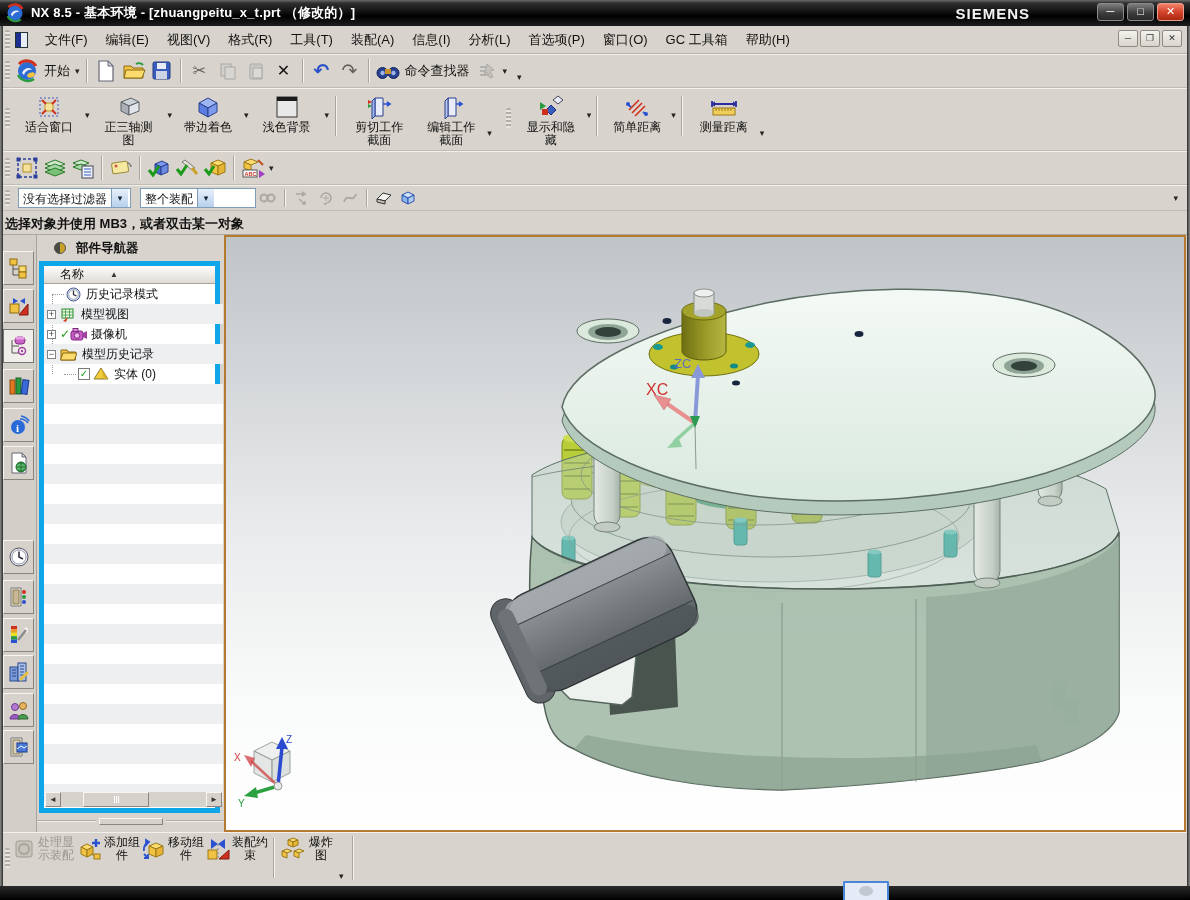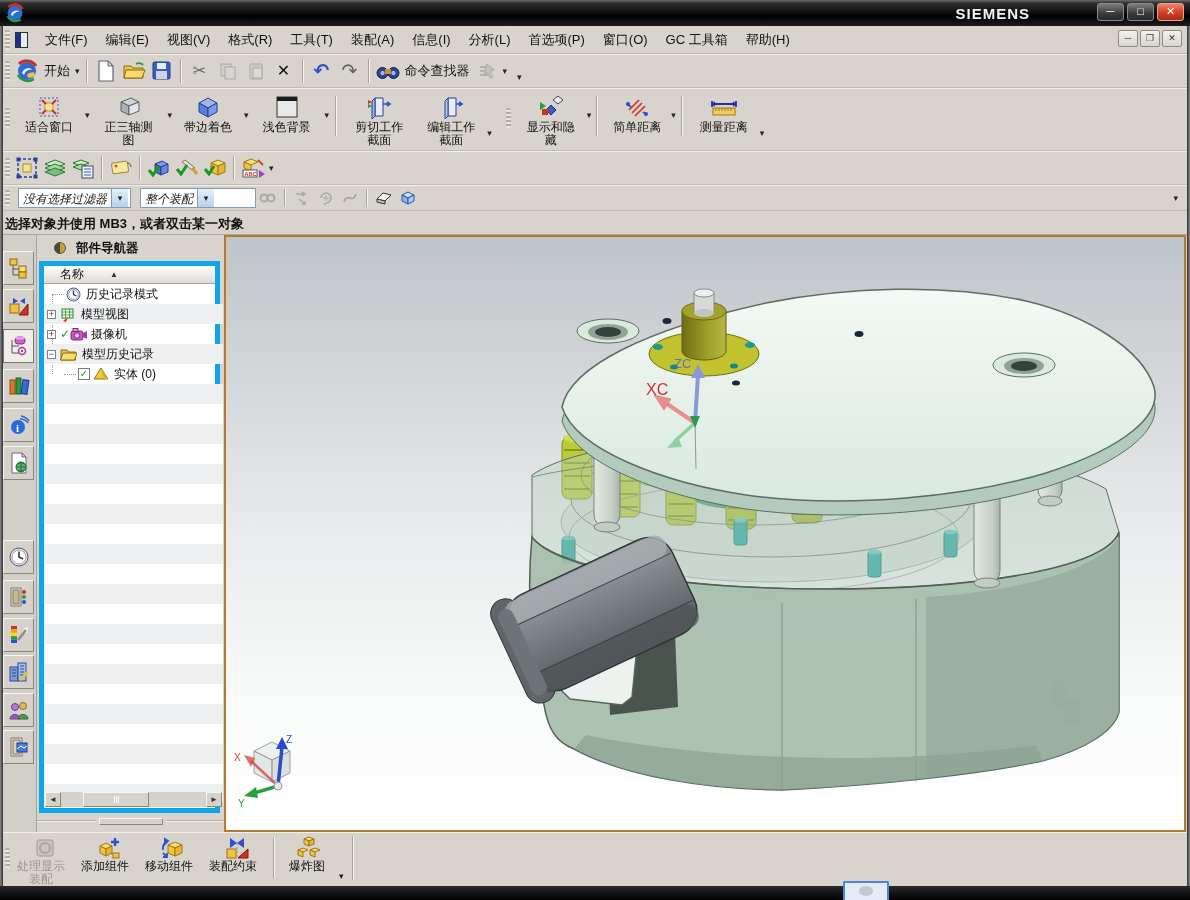--- a/index.html
+++ b/index.html
@@ -47,21 +47,21 @@
   .glyph { font-size:16px; line-height:1; }
 
   
   .bb { display:flex; flex-direction:column; align-items:center; width:72px; padding-top:5px; }
   .bb .bicon { height:28px; display:flex; align-items:center; justify-content:center; }
   .bb .blbl { font-size:12px; line-height:13px; text-align:center; width:56px; color:#111; word-break:break-all; }
   .dd2 { font-size:9px; color:#222; margin-top:22px; }
   .dd2.low { margin-top:40px; }
 
   
-  .combo { display:flex; height:20px; margin-left:5px; border:1px solid #7f9db9; background:#fff;font-style:italic; }
+  .combo { display:flex; height:20px; margin-left:5px; border:1px solid #7f9db9; background:#fff; }
   .combo .cval { font-size:12px; padding:2px 4px 0 4px; color:#111; white-space:nowrap; overflow:hidden; }
   .combo .cbtn { width:17px; background:linear-gradient(#e7f0fb,#b8d0ec); border-left:1px solid #7f9db9;
                  font-size:9px; color:#123; text-align:center; line-height:18px; }
 
   
   .resbar { position:absolute; left:0; top:235px; width:37px; height:597px; background:#d2cfc8;
             border-right:1px solid #a8a49c; }
   .rb { position:absolute; left:3px; width:31px; height:34px; border:1px solid;
         border-color:#f8f6f2 #8a867e #8a867e #f8f6f2; background:#d6d2cb;
         display:flex; align-items:center; justify-content:center; }
@@ -99,21 +99,21 @@
 
   
   .viewport { position:absolute; left:224px; top:235px; width:962px; height:597px;
               border:2px solid #b5792f;
               background:linear-gradient(180deg,#bfc4c9 0%,#d5d8da 25%,#e9ebec 50%,#f9fafa 78%,#ffffff 100%); }
   .viewport svg.model { position:absolute; left:0; top:0; }
 
   
   .bottombar { position:absolute; left:0; top:832px; width:1190px; height:54px; background:#d8d4cd;
                box-shadow:inset 0 1px 0 #f2f0ec; display:flex; align-items:flex-start; }
-  .bb2 { display:flex; flex-direction:column; width:64px; padding-top:4px; }
+  .bb2 { display:flex; align-items:center; width:64px; padding-top:4px; }
   .bb2 .bicon { height:24px; display:flex; align-items:center; justify-content:center; }
   .bb2 .blbl { font-size:12px; line-height:13px; text-align:center; width:56px; color:#111; word-break:break-all; }
   .bb2.disabled .blbl { color:#9b9790; }
   .strip { position:absolute; left:0; top:886px; width:1190px; height:14px; background:linear-gradient(#2a2a2a,#000); }
   .taskicon { position:absolute; left:843px; top:881px; width:46px; height:19px; background:#e4ebf6;
               border:2px solid #4a86d8; border-bottom:none; border-radius:2px 2px 0 0; }
   .taskicon i { display:block; width:14px; height:10px; margin:3px auto; background:#c2c8d2; border-radius:50%; }
 
   .rail { position:absolute; top:26px; width:3px; height:860px; background:linear-gradient(90deg,#8c8c8c,#2e2e2e); }
   .rail.left { left:0; } .rail.right { right:0; background:linear-gradient(270deg,#8c8c8c,#2e2e2e); }
@@ -125,20 +125,21 @@
 
 <div class="screen">
 
   <div class="titlebar">
     <svg class="nxlogo" viewBox="0 0 24 24">
       <circle cx="12" cy="12" r="9" fill="#2d6bd6"></circle>
       <path d="M21 7 A11 11 0 0 0 4 5" stroke="#d03020" stroke-width="3" fill="none"></path>
       <path d="M3 16 A11 11 0 0 0 19 20" stroke="#2a9a40" stroke-width="2.5" fill="none"></path>
       <path d="M7 14 C9 8 16 8 17 11 C14 10 10 12 9 16 Z" fill="#e8eef8"></path>
     </svg>
+    <span class="ttl">NX 8.5 - 基本环境 - [zhuangpeitu_x_t.prt （修改的）]</span>
     <span class="brand">SIEMENS</span>
     <div class="winbtns">
       <div class="wb">─</div>
       <div class="wb">□</div>
       <div class="wb close">✕</div>
     </div>
   </div>
 
   <div class="menubar">
     <div class="grip"></div>

